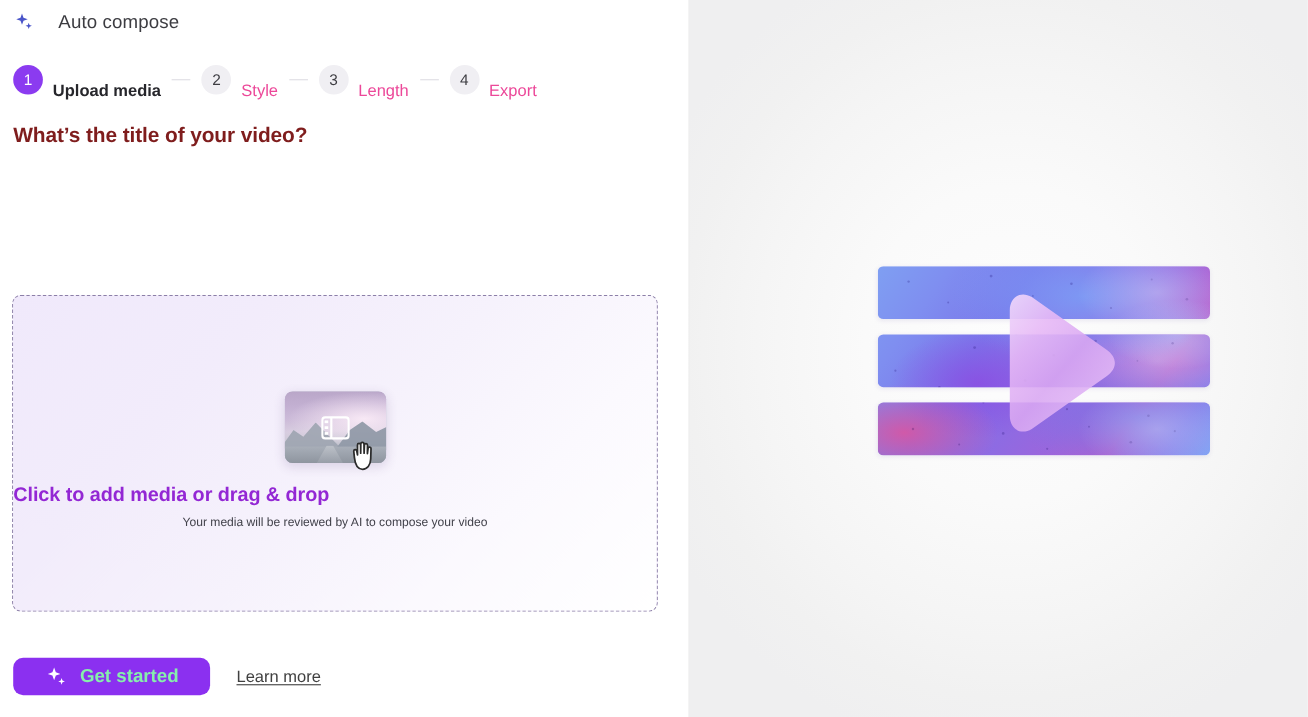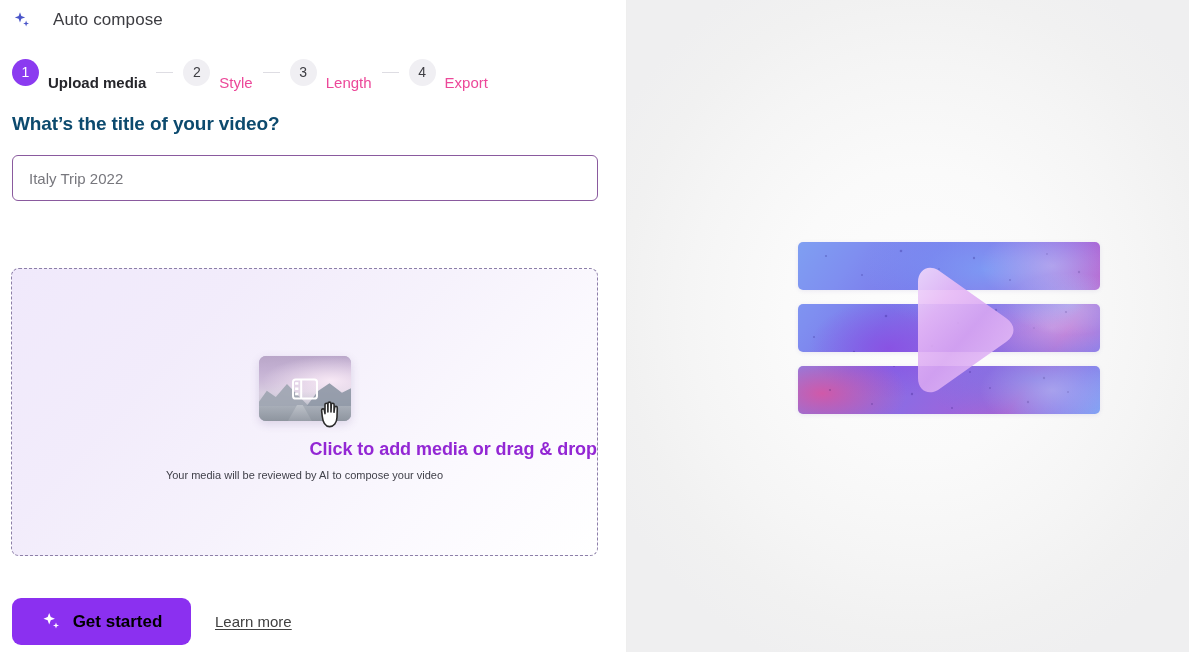--- a/index.html
+++ b/index.html
@@ -119,21 +119,21 @@
     margin: 0 10px;
     flex: 0 0 17px;
   }
 
   
   .section-heading {
     position: absolute;
     left: 12px;
     font-size: 19px;
     font-weight: 700;
-    color: #0c4a6e;
+    color: #7f1d1d;
     letter-spacing: -0.1px;
   }
   .heading-title { top: 113px; }
   .heading-media { top: 230px; }
 
   
   .title-input {
     position: absolute;
     left: 12px;
     top: 155px;
@@ -259,21 +259,21 @@
     top: 43px;
     width: 26px;
     height: 30px;
   }
 
   .dz-primary {
     position: absolute;
     left: 0;
     right: 0;
     top: 170px;
-    text-align: right;
+    text-align: left;
     font-size: 18px;
     font-weight: 700;
     color: #9327d4;
     letter-spacing: -0.05px;
   }
   .dz-secondary {
     position: absolute;
     left: 0;
     right: 0;
     top: 200px;
@@ -285,27 +285,27 @@
 
   
   .footer-actions {
     position: absolute;
     left: 12px;
     top: 598px;
     display: flex;
     align-items: center;
   }
   .get-started-btn {
-    height: 47px;
+    height: 34px;
     min-width: 179px;
     padding: 0 22px;
     border: none;
     border-radius: 9px;
     background: #8b30f0;
-    color: #000000;
+    color: #86efac;
     font-family: "Liberation Sans", sans-serif;
     font-size: 17px;
     font-weight: 700;
     display: flex;
     align-items: center;
     justify-content: center;
     gap: 11px;
     cursor: pointer;
   }
   .btn-sparkle {
@@ -447,21 +447,20 @@
       </div>
       <span class="step-sep"></span>
       <div class="step inactive">
         <span class="step-bubble">4</span>
         <span class="step-label">Export</span>
       </div>
     </div>
 
     <div class="section-heading heading-title">What’s the title of your video?</div>
 
-    <input class="title-input" type="text" placeholder="Italy Trip 2022" style="">
 
 
     <div class="dropzone">
 
       <div class="thumb-wrap">
         <div class="thumb">
           <div class="thumb-sky"></div>
           <div class="thumb-mtn-l"></div>
           <div class="thumb-mtn-r"></div>
           <div class="thumb-ground"></div>

